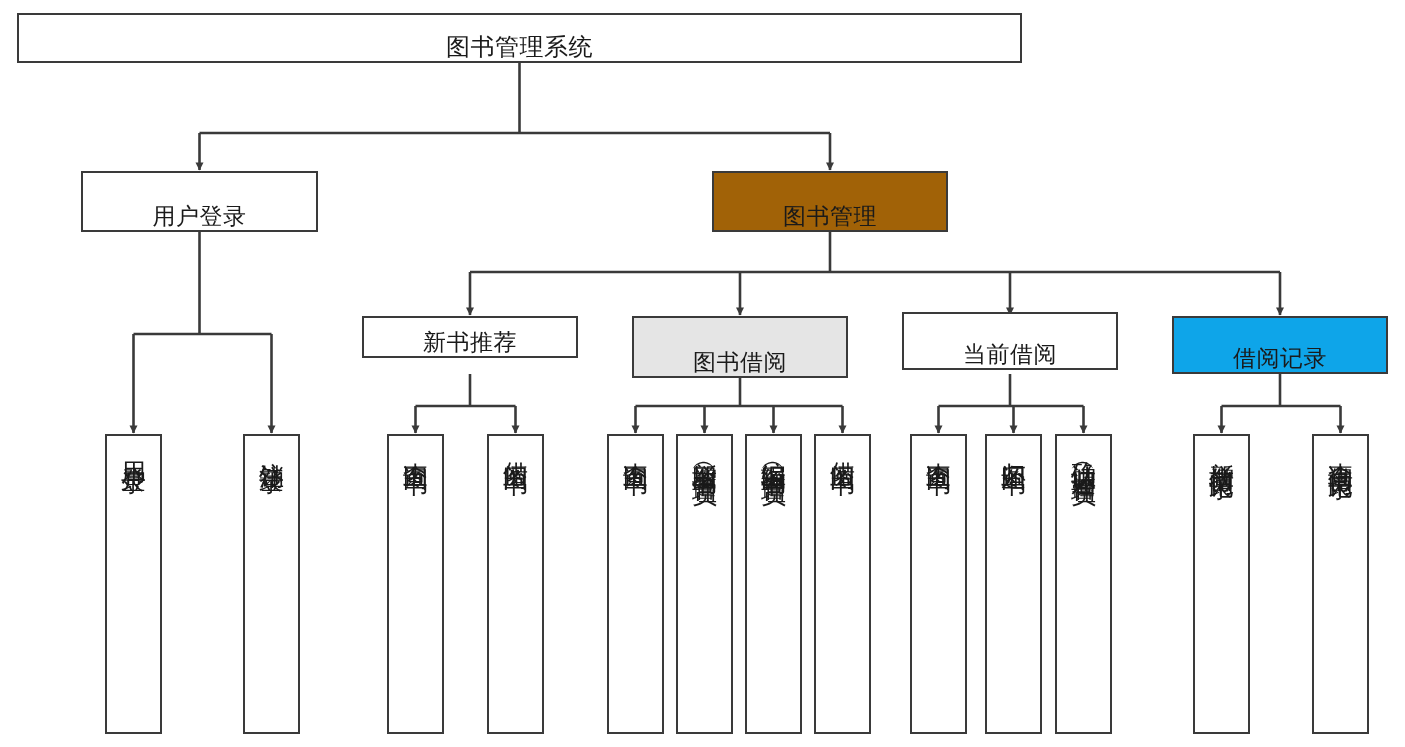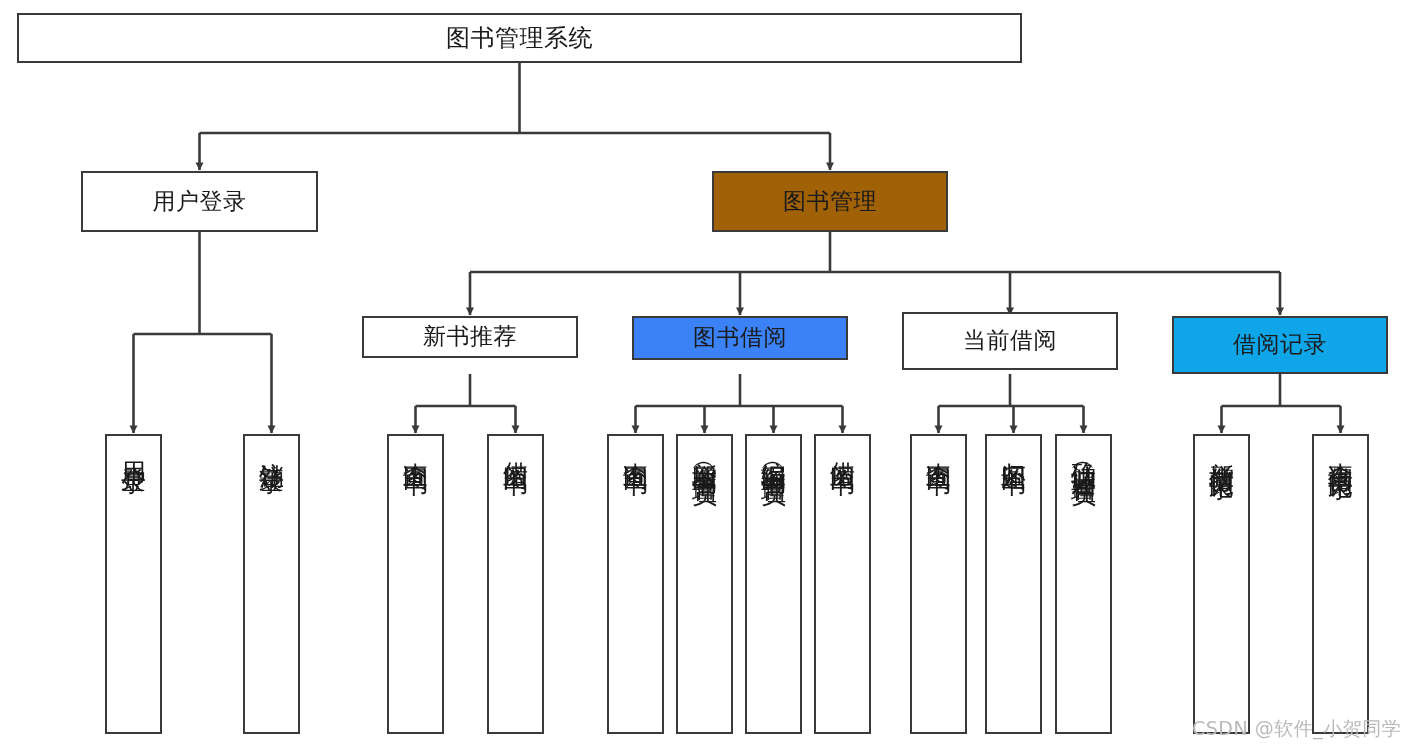--- a/index.html
+++ b/index.html
@@ -25,21 +25,21 @@
     width: 1405px;
     height: 747px;
     pointer-events: none;
   }
   .node {
     position: absolute;
     box-sizing: border-box;
     background: #ffffff;
     border: 2px solid #3a3a3a;
     display: flex;
-    align-items: center;
+    align-items: flex-end;
     justify-content: center;
     color: #1a1a1a;
   }
   .node-label {
     display: block;
     text-align: center;
     line-height: 1.12;
     letter-spacing: 0.5px;
     color: #1a1a1a;
   }
@@ -125,21 +125,21 @@
       </div>
       <div class="node horiz" style="left: 81px; top: 171px; width: 237px; height: 61px; border-color: rgb(58, 58, 58); background: rgb(255, 255, 255);">
         <span class="node-label">用户登录</span>
       </div>
       <div class="node horiz" style="left: 712px; top: 171px; width: 236px; height: 61px; border-color: rgb(58, 58, 58); background: #a16207;">
         <span class="node-label">图书管理</span>
       </div>
       <div class="node horiz" style="left: 362px; top: 316px; width: 216px; height: 42px; border-color: rgb(58, 58, 58); background: rgb(255, 255, 255);">
         <span class="node-label">新书推荐</span>
       </div>
-      <div class="node horiz" style="left: 632px; top: 316px; width: 216px; height: 44px; border-color: rgb(58, 58, 58); background: #3b82f6;">
+      <div class="node horiz" style="left: 632px; top: 316px; width: 216px; height: 62px; border-color: rgb(58, 58, 58); background: #e5e5e5;">
         <span class="node-label">图书借阅</span>
       </div>
       <div class="node horiz" style="left: 902px; top: 312px; width: 216px; height: 58px; border-color: rgb(58, 58, 58); background: rgb(255, 255, 255);">
         <span class="node-label">当前借阅</span>
       </div>
       <div class="node horiz" style="left: 1172px; top: 316px; width: 216px; height: 58px; border-color: rgb(58, 58, 58); background: #0ea5e9;">
         <span class="node-label">借阅记录</span>
       </div>
       <div class="node vert" style="left: 105px; top: 434px; width: 57px; height: 300px; border-color: rgb(58, 58, 58); background: rgb(255, 255, 255);">
         <span class="node-label">用户登录</span>
@@ -174,14 +174,13 @@
       <div class="node vert" style="left: 1055px; top: 434px; width: 57px; height: 300px; border-color: rgb(58, 58, 58); background: rgb(255, 255, 255);">
         <span class="node-label">确认归还（管理员）</span>
       </div>
       <div class="node vert" style="left: 1193px; top: 434px; width: 57px; height: 300px; border-color: rgb(58, 58, 58); background: rgb(255, 255, 255);">
         <span class="node-label">新增借阅记录</span>
       </div>
       <div class="node vert" style="left: 1312px; top: 434px; width: 57px; height: 300px; border-color: rgb(58, 58, 58); background: rgb(255, 255, 255);">
         <span class="node-label">查询借阅记录</span>
       </div>
     </div>
-  <div class="watermark" style="left: 1192px; top: 716px;">CSDN @软件_小贺同学</div>
 </div>
 
 </body></html>

